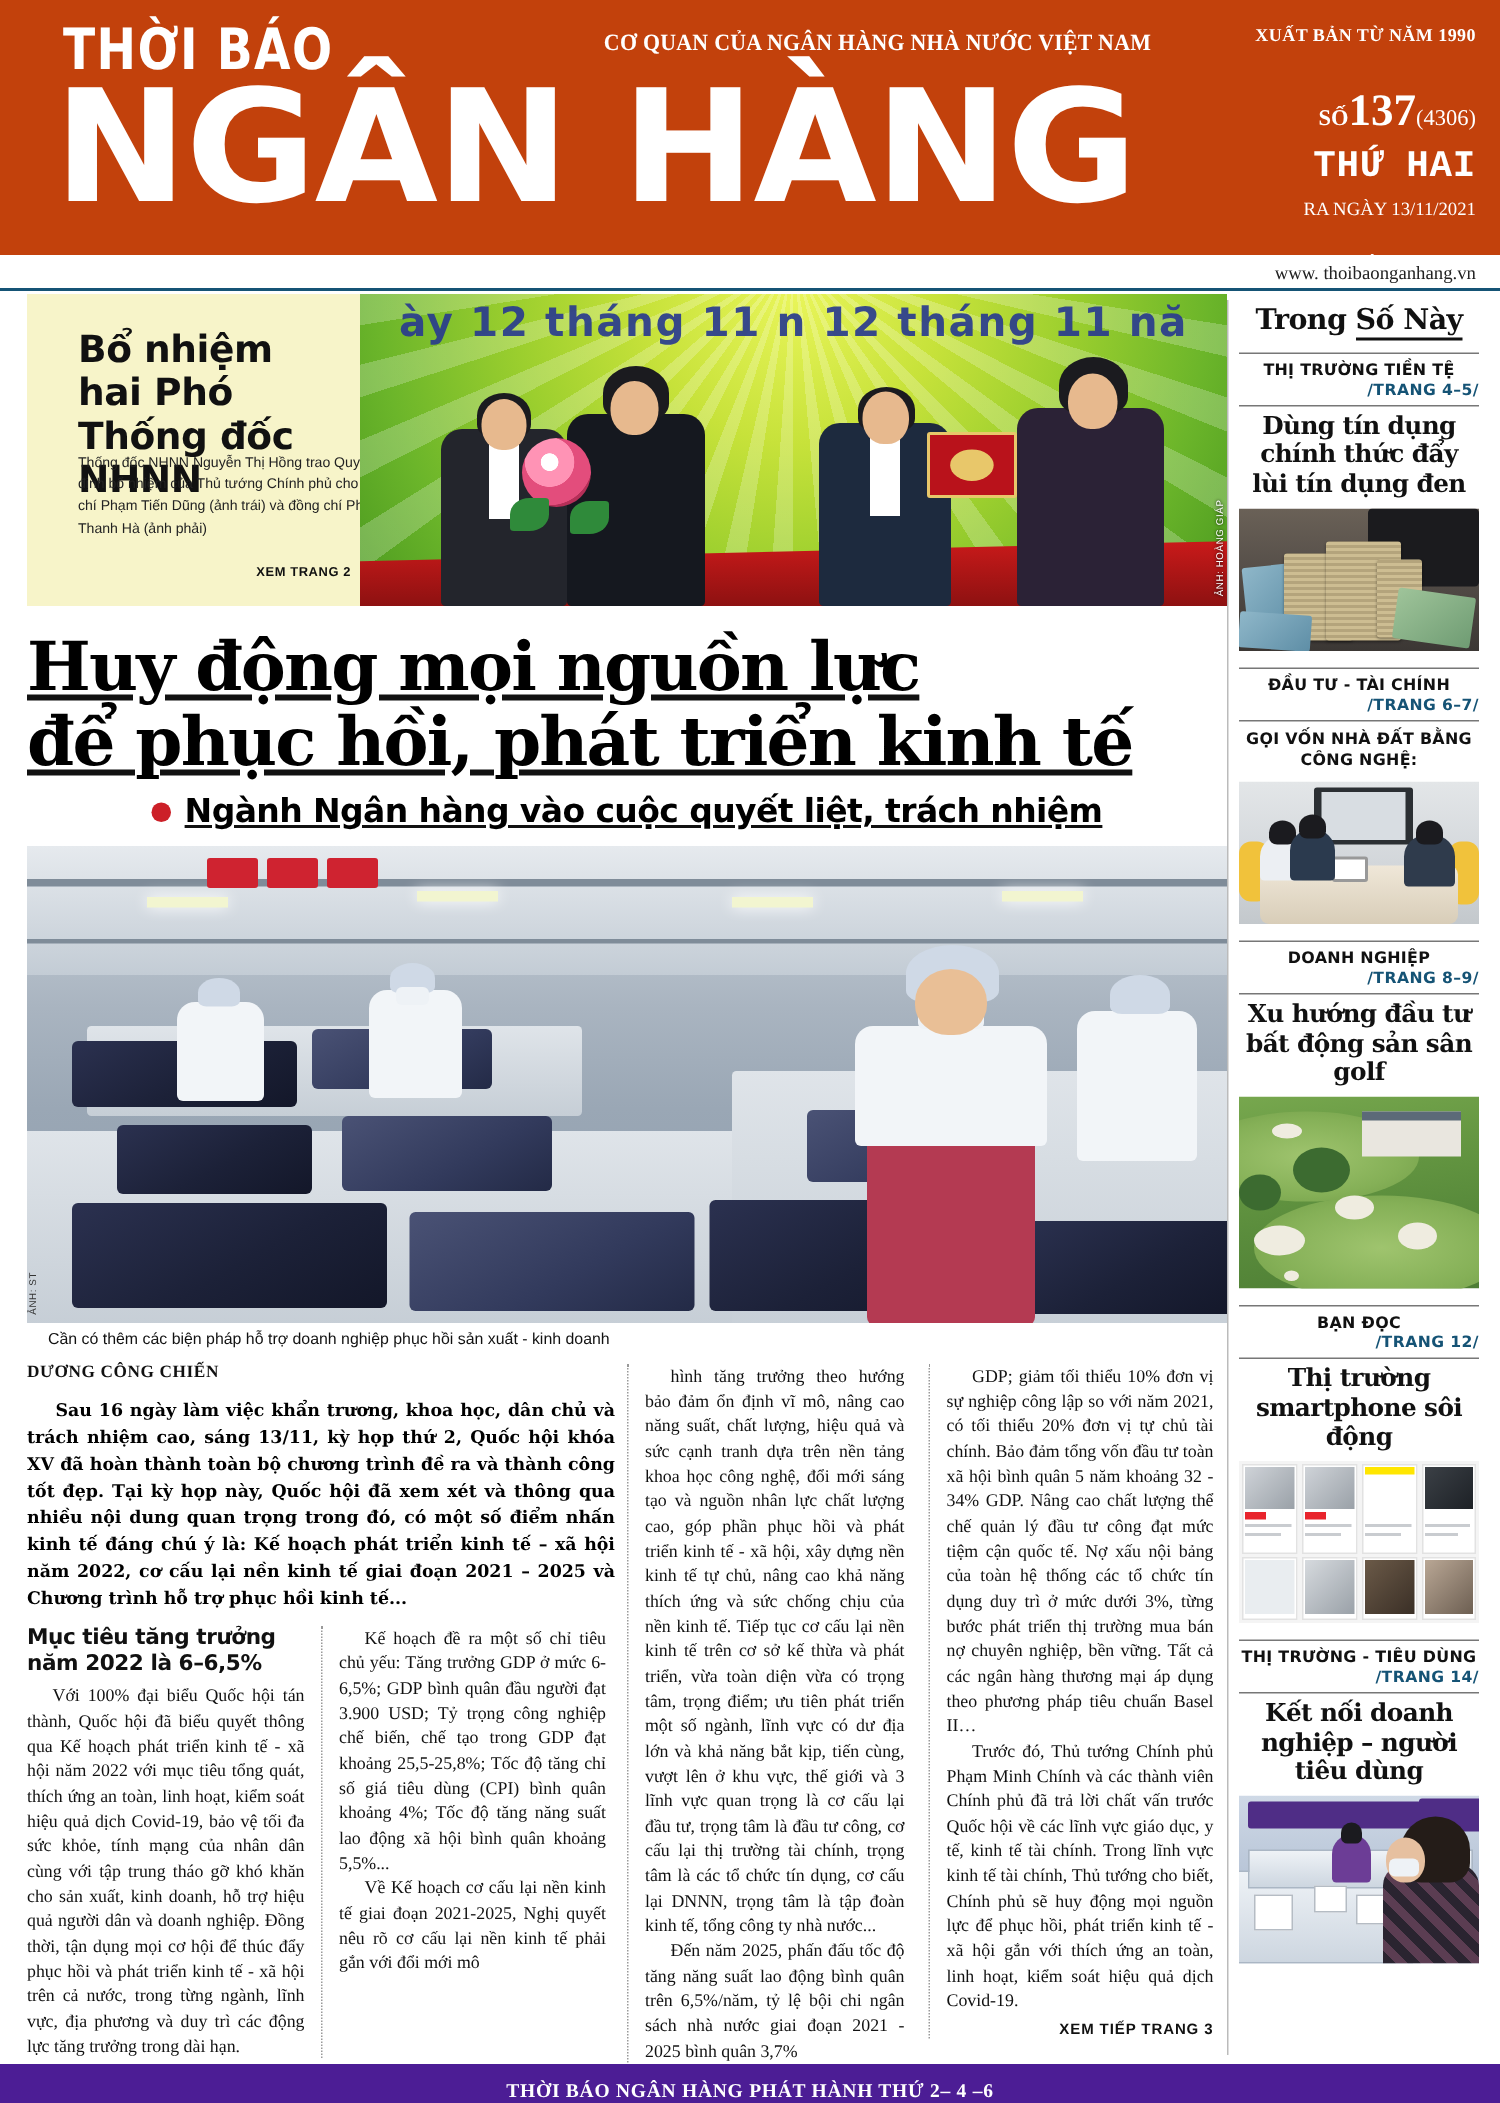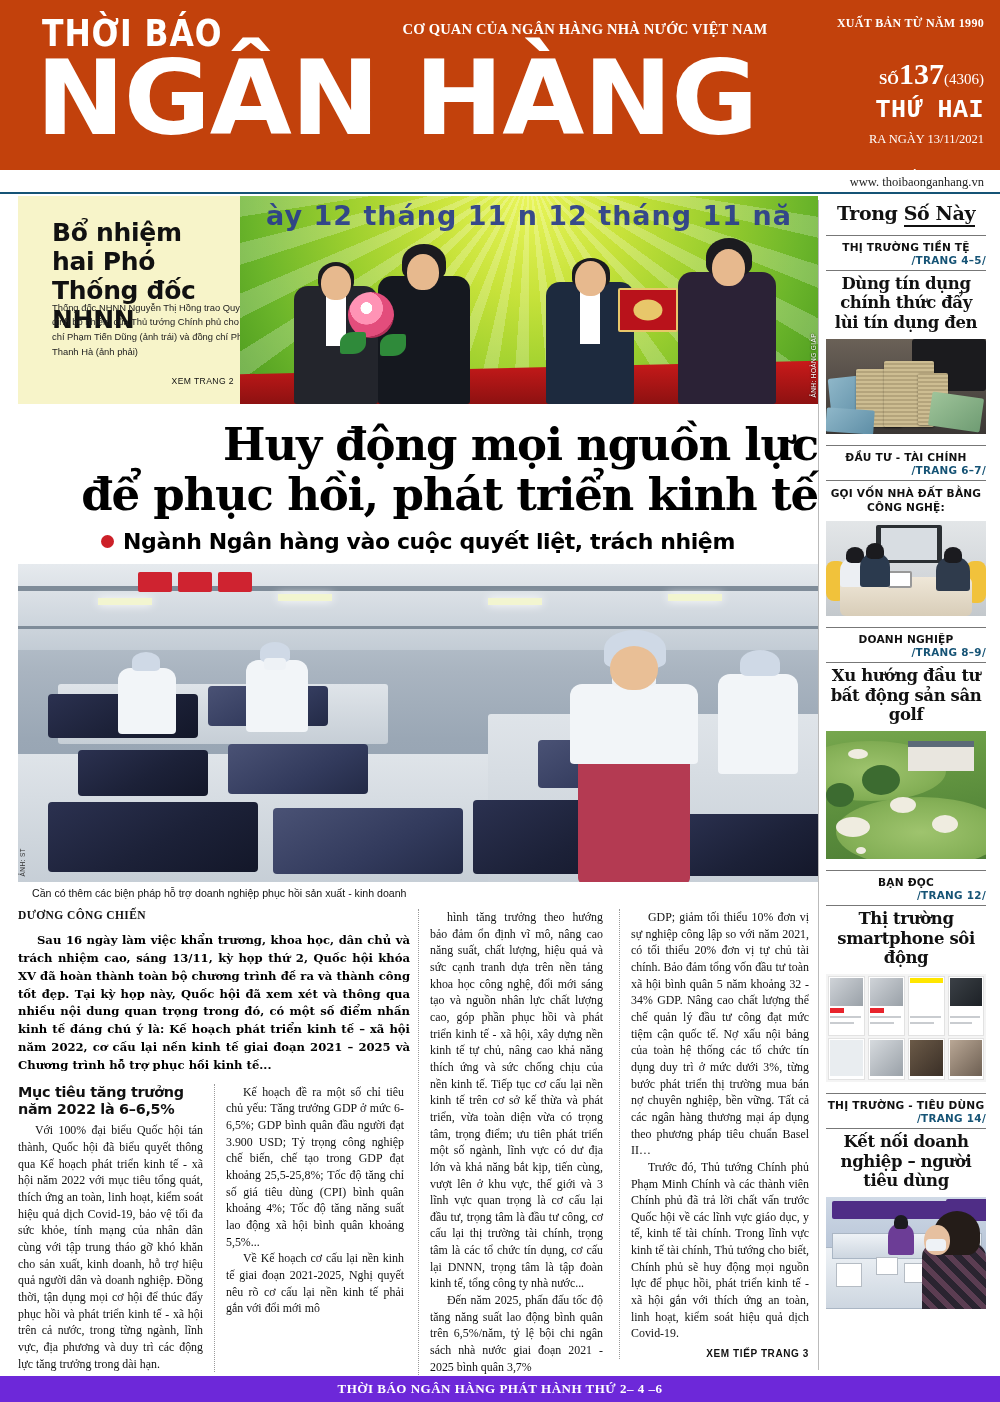--- a/index.html
+++ b/index.html
@@ -72,32 +72,32 @@
     font-family:"DejaVu Sans", sans-serif; font-weight:700;
     font-size:25px; line-height:1.16; color:#111; letter-spacing:-.3px;
   }
   .promo-cap {
     position:absolute; left:34px; bottom:44px; width:215px;
     font-family:"Liberation Sans", sans-serif;
     font-size:9.4px; line-height:1.58; color:#222;
   }
   .promo-see {
     position:absolute; right:6px; bottom:18px;
-    font-size:8.6px; font-weight:400; letter-spacing:.4px; color:#111;
+    font-size:8.6px; font-weight:700; letter-spacing:.4px; color:#111;
   }
   .promo-photo { position:relative; width:578px; height:208px; overflow:hidden; }
   .promo-credit {
     position:absolute; right:1px; bottom:6px;
     font-size:6.5px; color:#fff; letter-spacing:.4px;
     writing-mode:vertical-rl; transform:rotate(180deg);
     text-shadow:0 0 2px #000;
   }
 
   
-  .headline { width:800px; padding:16px 0 0 0; text-align:right; }
+  .headline { width:800px; padding:16px 0 0 0; text-align:left;text-decoration:underline; }
   .hl-line {
     font-family:"DejaVu Serif", serif; font-weight:700;
     font-size:45px; line-height:1.1; letter-spacing:-1.2px; color:#000;
   }
   .hl-sub {
     margin-top:10px;
     font-family:"DejaVu Sans", sans-serif; font-weight:700;
     font-size:22px; letter-spacing:-.4px; color:#000;
     display:flex; align-items:center; justify-content:center; gap:9px;
   }
@@ -176,22 +176,22 @@
   .sb-title {
     text-align:center; margin-top:3px;
     font-family:"DejaVu Serif", serif; font-weight:700;
     font-size:16.5px; line-height:1.17; letter-spacing:-.4px;
   }
   .sb-photo { width:160px; height:95px; margin-top:7px; overflow:hidden; position:relative; }
 
   
   .footer {
     position:absolute; left:0; bottom:0; width:1000px; height:26px;
-    background:#6d28d9; color:#fff;
-    display:flex; align-items:center; justify-content:center;
+    background:#4c1d95; color:#fff;
+    display:flex; align-items:flex-end; justify-content:center;
     font-family:"Liberation Serif", serif; font-weight:700;
     font-size:13px; letter-spacing:.5px;
   }
 
   
   .ph { position:absolute; inset:0; }
   
   .cer-bg { background:
       radial-gradient(circle at 50% 0%, #e9f55a 0%, #c7e23a 28%, #9ccf2e 52%, #6bb52a 78%, #49981f 100%); }
   .cer-stripe { position:absolute; inset:0;

